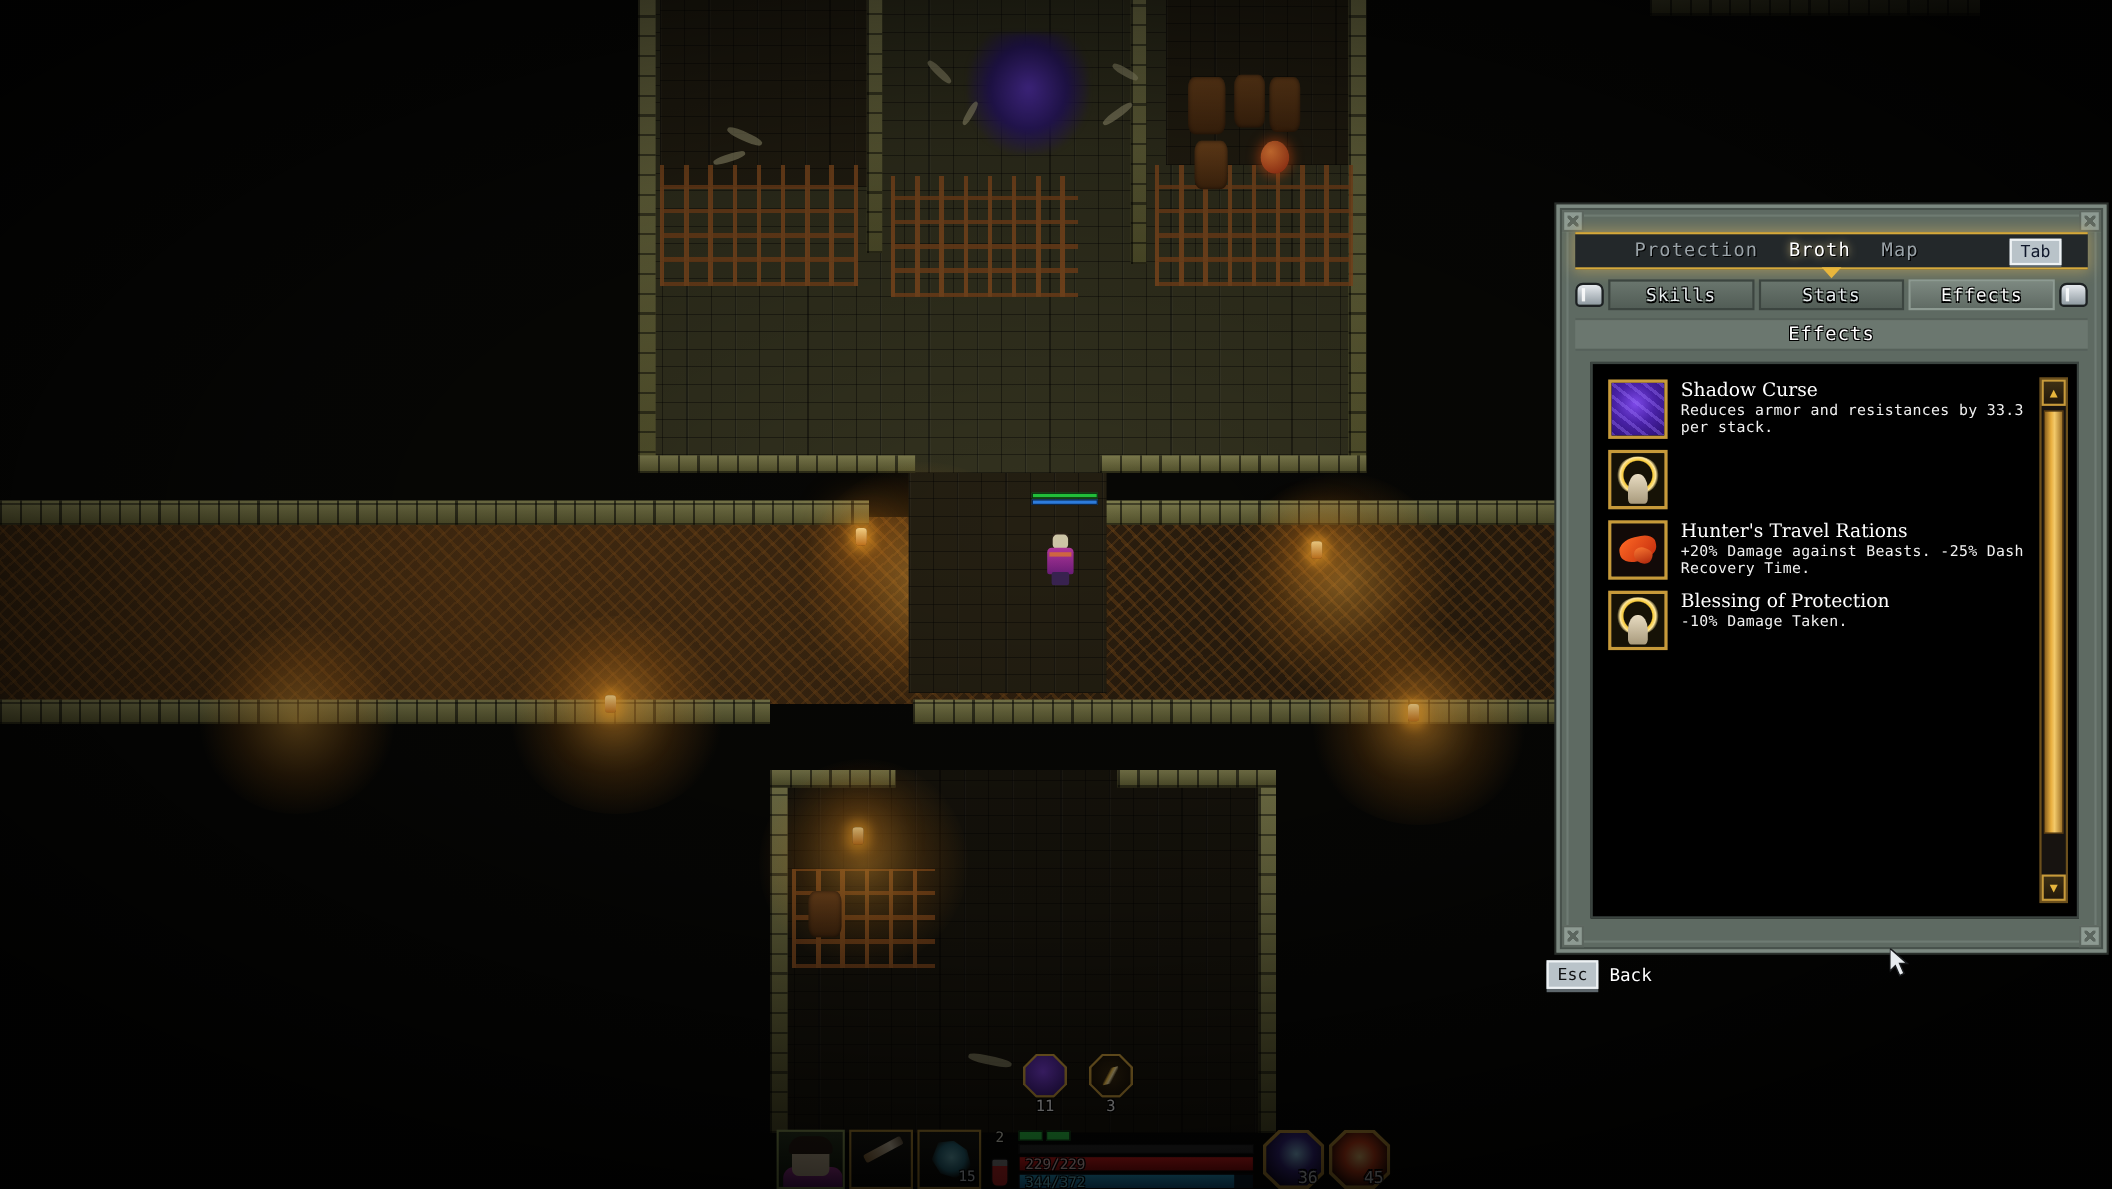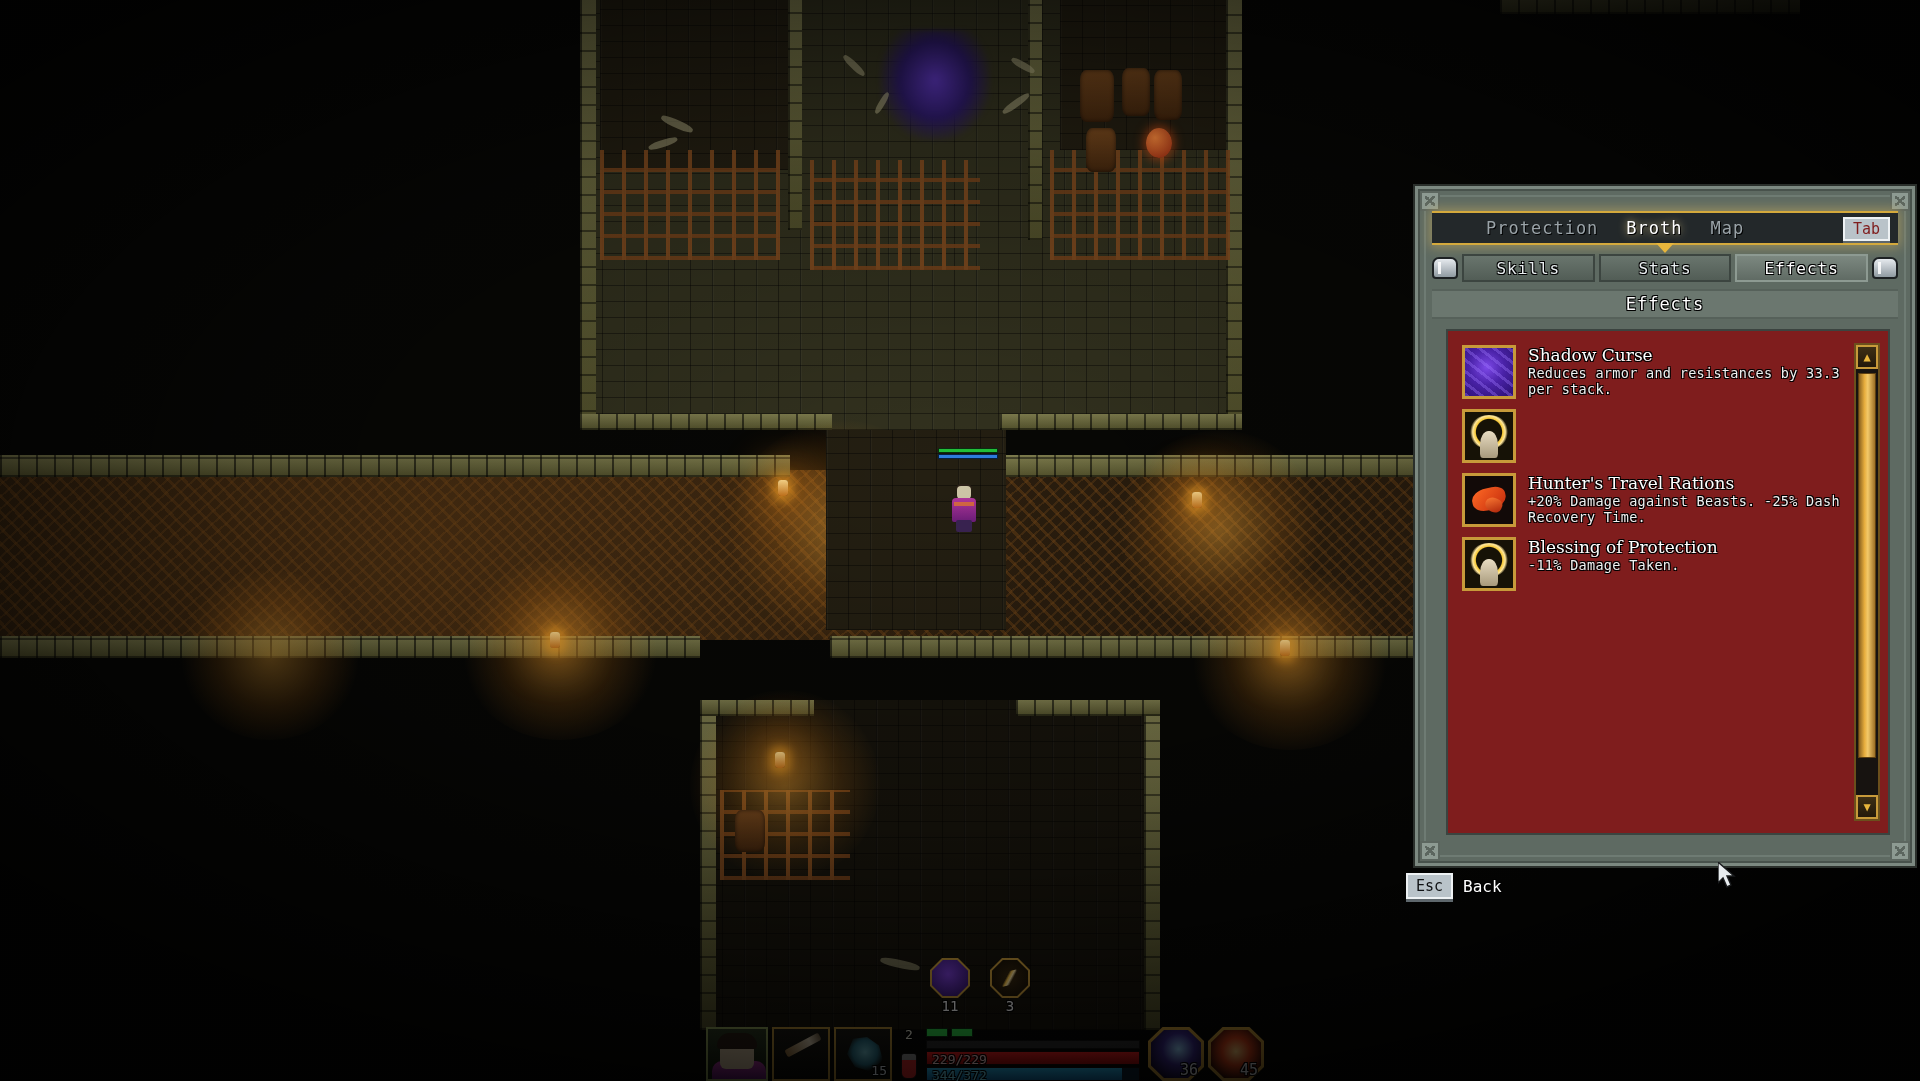--- a/index.html
+++ b/index.html
@@ -250,22 +250,22 @@
     color:#9aa3a8; text-shadow:1px 1px 0 #000;
   }
   .tabbar .t.first { margin-left:40px; }
   .tabbar .t.active { color:#ffffff; text-shadow:1px 1px 0 #000, 0 0 8px rgba(255,225,140,.8); }
   .tab-caret {
     position:absolute; left:50%; transform:translateX(-50%); bottom:-10px;
     width:0;height:0;border-left:9px solid transparent;border-right:9px solid transparent;
     border-top:10px solid #e8b63c;
   }
   .keybadge {
-    position:absolute; right:8px; top:4px;
-    background:#b9c3c9; color:#7f1d1d; font-size:15px; padding:1px 8px;
+    position:absolute; right:24px; top:4px;
+    background:#b9c3c9; color:#0f172a; font-size:15px; padding:1px 8px;
     border:2px solid #eef2f4; box-shadow:0 2px 0 #5e676c;
     text-shadow:none;
   }
 
   .subtabs {
     position:absolute; left:14px; top:64px; right:14px; height:30px;
     display:flex; align-items:center; gap:4px;
   }
   .bumper {
     width:26px; height:22px; border-radius:7px 7px 4px 4px;
@@ -289,21 +289,21 @@
   .section-title {
     position:absolute; left:14px; top:100px; right:14px; height:30px;
     display:flex; align-items:center; justify-content:center;
     background:#6b776f; border-top:2px solid #56615a; border-bottom:2px solid #56615a;
     color:#ffffff; font-size:17px; letter-spacing:1px;
     text-shadow:1px 1px 0 #000,-1px 1px 0 #000,1px -1px 0 #000,-1px -1px 0 #000;
   }
 
   .listbox {
     position:absolute; left:28px; top:140px; right:22px; bottom:28px;
-    background:#7f1d1d; border:2px solid #3b4440;
+    background:#000000; border:2px solid #3b4440;
     display:flex;
   }
   .list {
     flex:1 1 auto; padding:14px 8px 10px 14px; overflow:hidden;
   }
   .eff {
     display:flex; gap:12px; margin-bottom:10px;
   }
   .eff .icon {
     flex:0 0 auto; width:54px; height:54px;
@@ -602,21 +602,21 @@
 
         <div class="eff">
           <div class="icon">
             <div class="ic-bless">
                 <div class="halo"></div>
                 <div class="hands"></div>
               </div>
           </div>
           <div class="txt">
             <div class="name">Blessing of Protection</div>
-            <div class="desc">-11% Damage Taken.</div>
+            <div class="desc">-10% Damage Taken.</div>
           </div>
         </div>
 
 
       </div>
 
       <div class="scrollbar">
         <div class="track"></div>
         <div class="scroll-arrow up">▲</div>
         <div class="scroll-thumb"></div>

